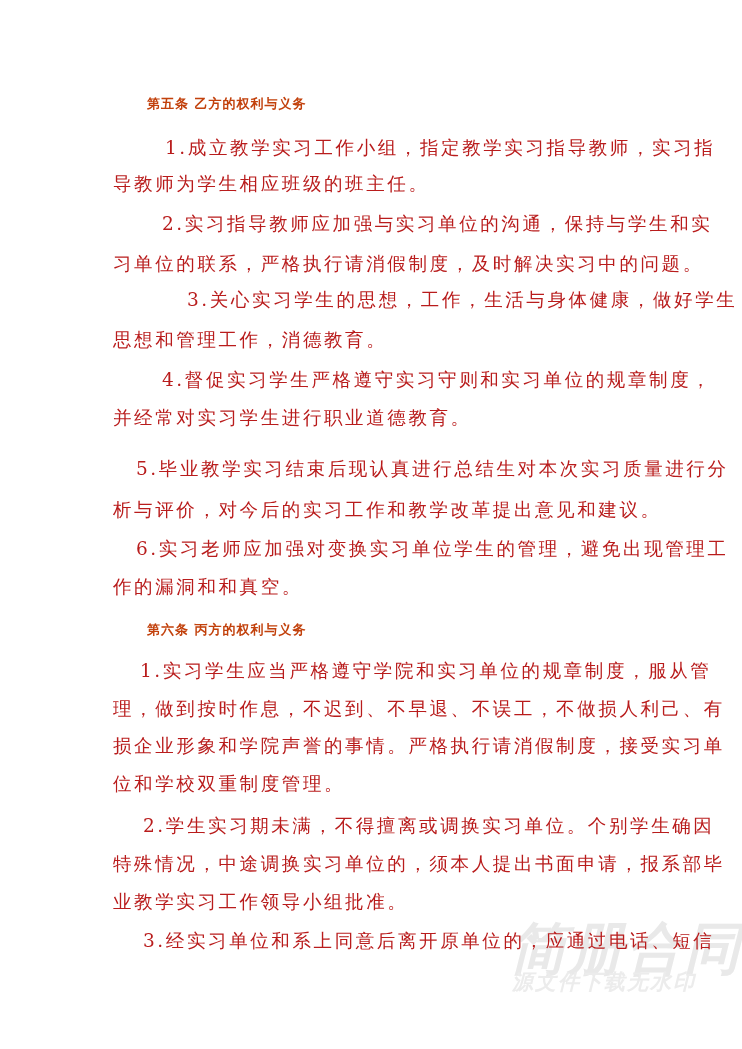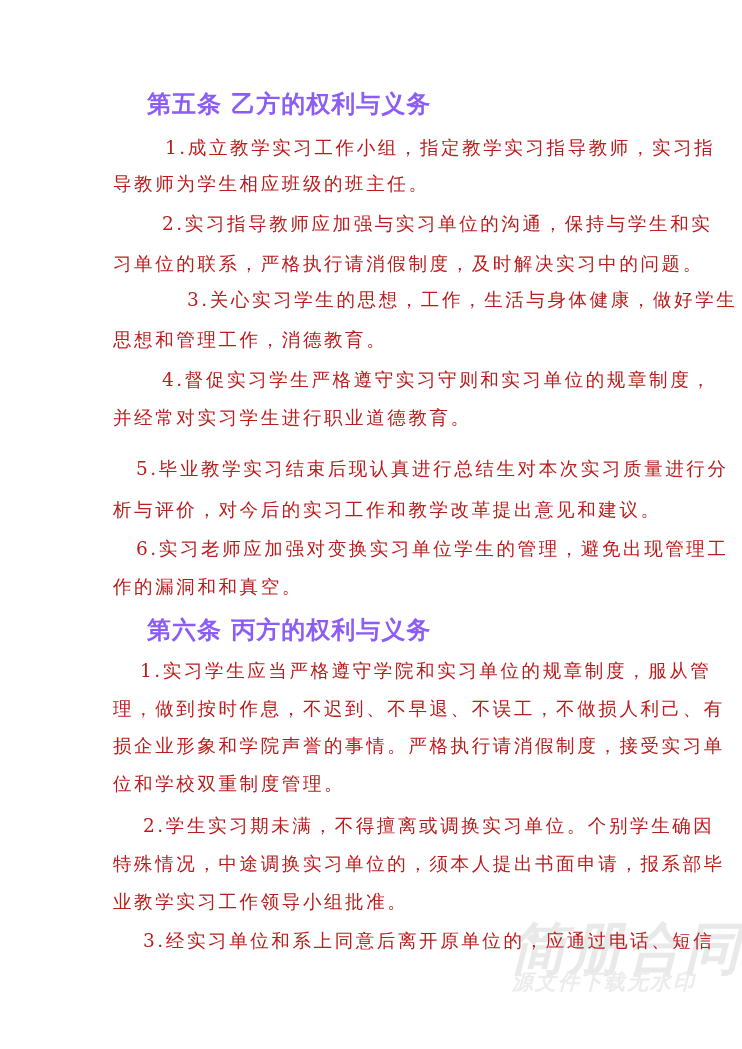--- a/index.html
+++ b/index.html
@@ -1,20 +1,20 @@
 <!DOCTYPE html>
 <html><head>
 <meta charset="utf-8">
 <style>
   html, body { margin:0; padding:0; }
   body { width:742px; height:1049px; background:#ffffff; position:relative; overflow:hidden;
          font-family:"DejaVu Serif","Liberation Serif",serif; color:#2a2a2a; }
   .page { position:absolute; left:0; top:0; width:742px; height:1049px; }
   .line { position:absolute; left:113px; white-space:nowrap; font-size:18.5px; line-height:24px; letter-spacing:2.6px; color:#b91c1c; }
-  .heading { font-weight:bold; color:#8b5cf6; letter-spacing:1px; font-size:24px; }
+  .heading { font-weight:bold; color:#c2410c; letter-spacing:1px; font-size:13px; }
   .wm1 { position:absolute; left:510px; top:912px; font-size:56px; font-weight:bold; font-style:italic;
          color:#e9e9e9; font-family:"DejaVu Sans","Liberation Sans",sans-serif; letter-spacing:2px; z-index:0; }
   .wm2 { position:absolute; left:512px; top:968px; font-size:21px; font-weight:bold; font-style:italic;
          color:#ececec; font-family:"DejaVu Sans","Liberation Sans",sans-serif; letter-spacing:2px; z-index:0; }
   .content { position:relative; z-index:1; }
 </style>
 </head>
 <body>
 
 <div class="page">

